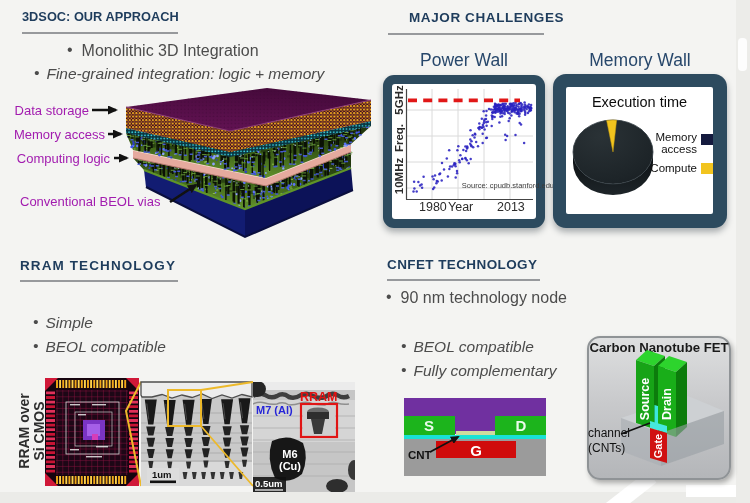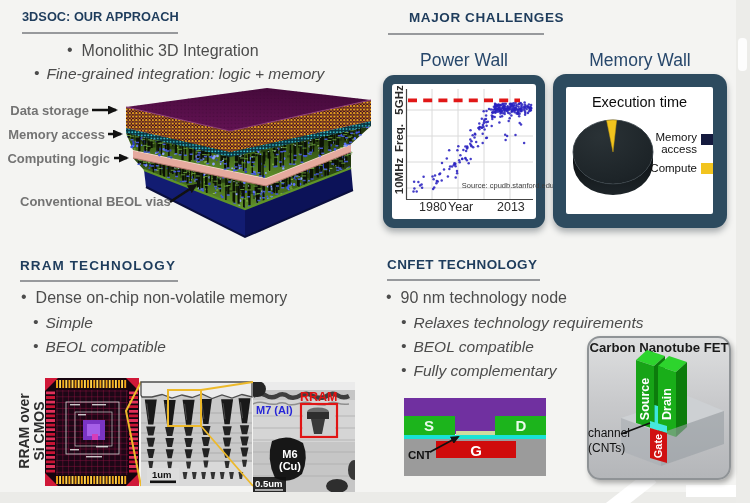--- a/index.html
+++ b/index.html
@@ -6,21 +6,21 @@
 html,body { width:750px; height:503px; overflow:hidden; }
 body { font-family:"Liberation Sans","DejaVu Sans",sans-serif; background:#f4f4f2; position:relative; }
 .abs { position:absolute; }
 .slide { position:absolute; left:0; top:0; width:750px; height:503px; background:#f4f4f2; overflow:hidden; }
 .hdr { position:absolute; font-weight:700; font-size:13.5px; letter-spacing:0.1px; color:#1e3c5c; white-space:nowrap; }
 .rule { position:absolute; height:1.5px; background:#97999c; }
 .b1 { position:absolute; font-size:16px; color:#4c4c4c; white-space:nowrap; }
 .b2 { position:absolute; font-size:15.5px; font-style:italic; color:#4c4c4c; white-space:nowrap; }
 .b1 .dot, .b2 .dot { display:inline-block; margin-right:9px; transform:translateY(-1px); }
 .b2 .dot { margin-right:7px; }
-.stacklabel { position:absolute; font-weight:700; font-size:13px; color:#737373; white-space:nowrap; }
+.stacklabel { position:absolute; font-weight:400; font-size:13px; color:#a21caf; white-space:nowrap; }
 .walltitle { position:absolute; font-size:17.5px; font-weight:500; color:#27476b; text-align:center; }
 .panel { position:absolute; background:#2d4b5f; box-shadow:0 4px 6px rgba(30,40,50,0.35); }
 .panel-inner { position:absolute; background:#ffffff; }
 .ylab { position:absolute; font-size:11.5px; font-weight:600; color:#2b2b2b; transform:rotate(-90deg); transform-origin:center; white-space:nowrap; text-align:center; }
 .xlab { position:absolute; font-size:12.5px; color:#2b2b2b; white-space:nowrap; }
 .srcnote { position:absolute; font-size:7.5px; color:#3c3c3c; white-space:nowrap; }
 .pietitle { position:absolute; font-size:14.5px; font-weight:500; color:#0c0c0c; text-align:center; white-space:nowrap; }
 .legend-text { position:absolute; font-size:11.5px; color:#111; text-align:right; line-height:11.5px; }
 .legend-swatch { position:absolute; width:12px; height:11px; }
 .sidelabel { position:absolute; font-weight:700; font-size:14px; color:#2e2e2e; text-align:center; line-height:15px; transform:rotate(-90deg); white-space:nowrap; }
@@ -480,21 +480,20 @@
         <ellipse cx="613" cy="152" rx="40" ry="32" fill="none" stroke="#343e44" stroke-width="0.8"></ellipse>
         <path d="M 613 152 L 606.6047524923266 120.41163951766438 A 40 32 0 0 1 616.6253032079112 120.13169924428895 Z" fill="#f2c41e" stroke="#c79d0e" stroke-width="0.5"></path>
       </g>
 </svg>
 <div class="legend-text" style="left:640px;top:132px;width:57px;"><span>Memory access</span></div>
 <div class="legend-swatch" style="left: 701px; top: 134px; background: rgb(20, 26, 62);"></div>
 <div class="legend-text" style="left:640px;top:163px;width:57px;"><span>Compute</span></div>
 <div class="legend-swatch" style="left: 701px; top: 163px; background: rgb(242, 196, 30);"></div>
 <div class="hdr" style="left:20px;top:258px;letter-spacing:1.1px;">RRAM TECHNOLOGY</div>
 <div class="rule" style="left:20px;top:280px;width:158px;"></div>
-<div class="b1" style="left:21px;top:289px;"><span class="dot">•</span><span>Dense on-chip non-volatile memory</span></div>
 <div class="b2" style="left:33px;top:314px;"><span class="dot">•</span><span>Simple</span></div>
 <div class="b2" style="left:33px;top:338px;"><span class="dot">•</span><span>BEOL compatible</span></div>
 <div class="sidelabel" style="left:-18px;top:416px;width:100px;">
       <div>RRAM over</div>
       <div>Si CMOS</div>
     </div>
 <svg style="left:20px;top:372px;" width="345" height="126" viewBox="20 372 345 126">
 <g>
 <rect x="45" y="378" width="94" height="108" fill="#16040f"></rect>
 <rect x="56" y="390" width="72" height="85" fill="#1d0716"></rect>
@@ -611,21 +610,20 @@
 <text x="152" y="478" font-size="9.5" font-weight="700" fill="#111">1um</text>
 <text x="256" y="414" font-size="11" font-weight="700" fill="#2726d8">M7 (Al)</text>
 <text x="300" y="401" font-size="12.5" font-weight="700" fill="#e21212">RRAM</text>
 <text x="290" y="458" font-size="11" font-weight="700" fill="#fff" text-anchor="middle">M6</text>
 <text x="290" y="470" font-size="11" font-weight="700" fill="#fff" text-anchor="middle">(Cu)</text>
 <text x="255" y="487" font-size="9.5" font-weight="700" fill="#fff">0.5um</text>
 </svg>
 <div class="hdr" style="left:387px;top:257px;letter-spacing:0.4px;">CNFET TECHNOLOGY</div>
 <div class="rule" style="left:387px;top:279px;width:153px;"></div>
 <div class="b1" style="left:386px;top:289px;"><span class="dot">•</span><span>90 nm technology node</span></div>
-<div class="b2" style="left:401px;top:314px;"><span class="dot">•</span><span>Relaxes technology requirements</span></div>
 <div class="b2" style="left:401px;top:338px;"><span class="dot">•</span><span>BEOL compatible</span></div>
 <div class="b2" style="left:401px;top:362px;text-align:right;"><span class="dot">•</span><span>Fully complementary</span></div>
 <svg style="left:395px;top:390px;" width="160" height="92" viewBox="395 390 160 92">
 <rect x="404" y="439" width="142" height="37" fill="#9b9b9b"></rect>
 <rect x="404" y="398" width="142" height="18" fill="#7030a0"></rect>
 <rect x="455" y="414" width="40" height="20" fill="#7030a0"></rect>
 <rect x="404" y="416" width="51" height="19" fill="#1cb41c"></rect>
 <rect x="495" y="416" width="51" height="19" fill="#1cb41c"></rect>
 <rect x="456" y="431" width="39" height="4" fill="#cddc9e"></rect>
 <rect x="404" y="435" width="142" height="4" fill="#19e2d6"></rect>

